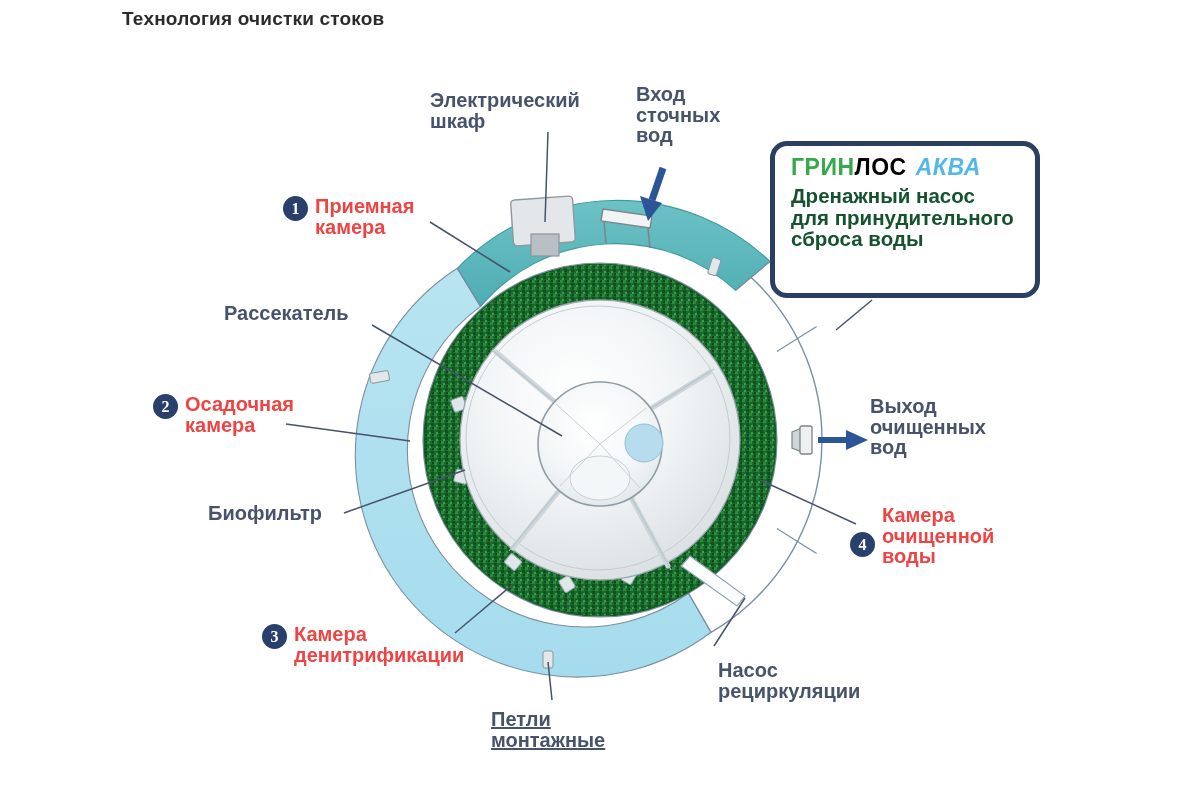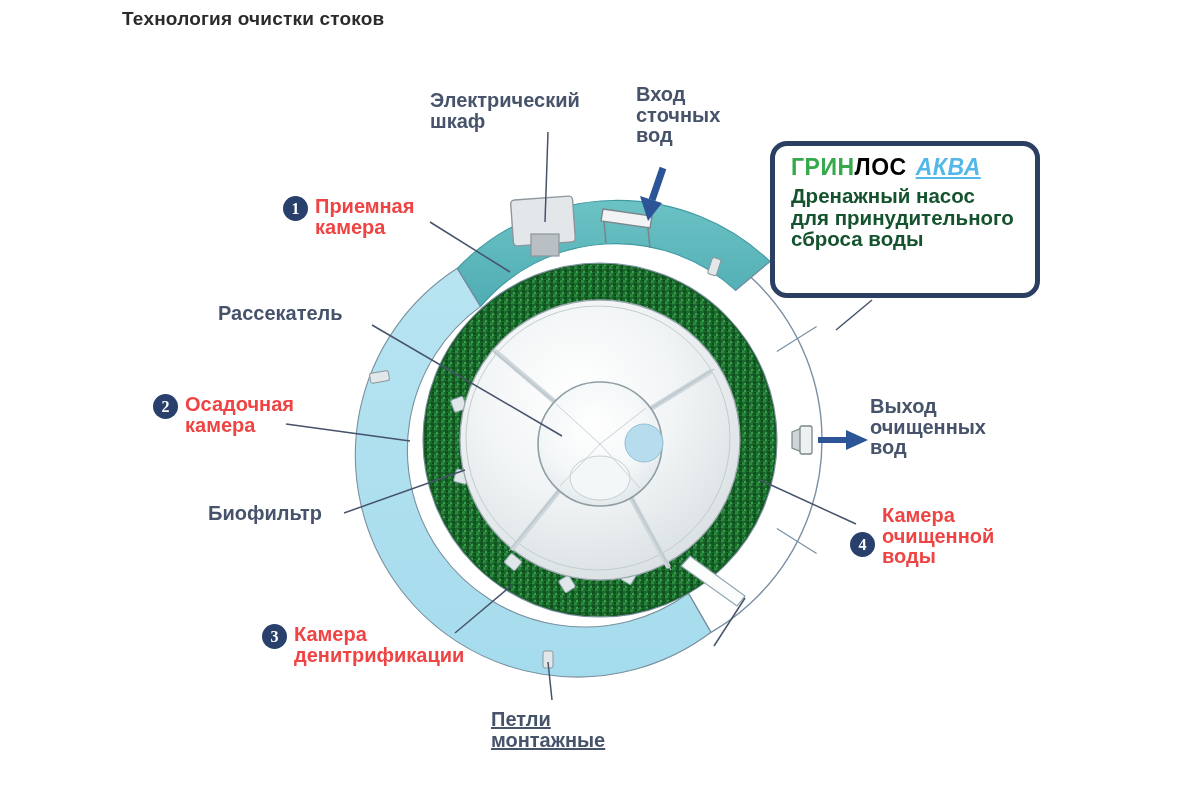--- a/index.html
+++ b/index.html
@@ -50,21 +50,21 @@
   
   .callout{
     position:absolute;left:770px;top:141px;width:270px;height:157px;
     border:5px solid #2b3f63;border-radius:17px;background:#ffffff;
     box-sizing:border-box;
     padding:10px 0 0 16px;
   }
   .brand{font-size:23px;font-weight:bold;letter-spacing:.5px;line-height:1;}
   .brand .g1{color:#36a94b;}
   .brand .g2{color:#000000;}
-  .brand .g3{color:#53b7e8;font-style:italic;margin-left:9px;text-decoration:underline;}
+  .brand .g3{color:#53b7e8;font-style:italic;margin-left:9px;}
   .calltext{
     margin-top:6px;
     font-size:20.5px;font-weight:bold;color:#14532d;
     line-height:1.06;white-space:pre-line;
   }
 </style>
 </head>
 <body>
 
 <div id="stage">
@@ -230,39 +230,41 @@
   <div class="lbl" style="left:636px;top:84px;">Вход
 сточных
 вод</div>
 
   <div class="numlbl" style="left:283px;top:196px;">
     <div class="badge">1</div>
     <div class="numtext">Приемная
 камера</div>
   </div>
 
-  <div class="lbl" style="left:218px;top:303px;text-align:center;">Рассекатель</div>
+  <div class="lbl" style="left:224px;top:303px;text-align:center;">Рассекатель</div>
 
   <div class="numlbl" style="left:153px;top:394px;">
     <div class="badge">2</div>
     <div class="numtext">Осадочная
 камера</div>
   </div>
 
   <div class="lbl" style="left:208px;top:503px;">Биофильтр</div>
 
   <div class="numlbl" style="left:262px;top:624px;">
     <div class="badge">3</div>
     <div class="numtext">Камера
 денитрификации</div>
   </div>
 
   <div class="lbl" style="left:491px;top:709px;text-decoration:underline;">Петли
 монтажные</div>
 
+  <div class="lbl" style="left:718px;top:660px;">Насос
+рециркуляции</div>
 
   <div class="lbl" style="left:870px;top:396px;">Выход
 очищенных
 вод</div>
 
   <div class="numlbl mid" style="left:850px;top:505px;">
     <div class="badge shift">4</div>
     <div class="numtext">Камера
 очищенной
  воды</div>

